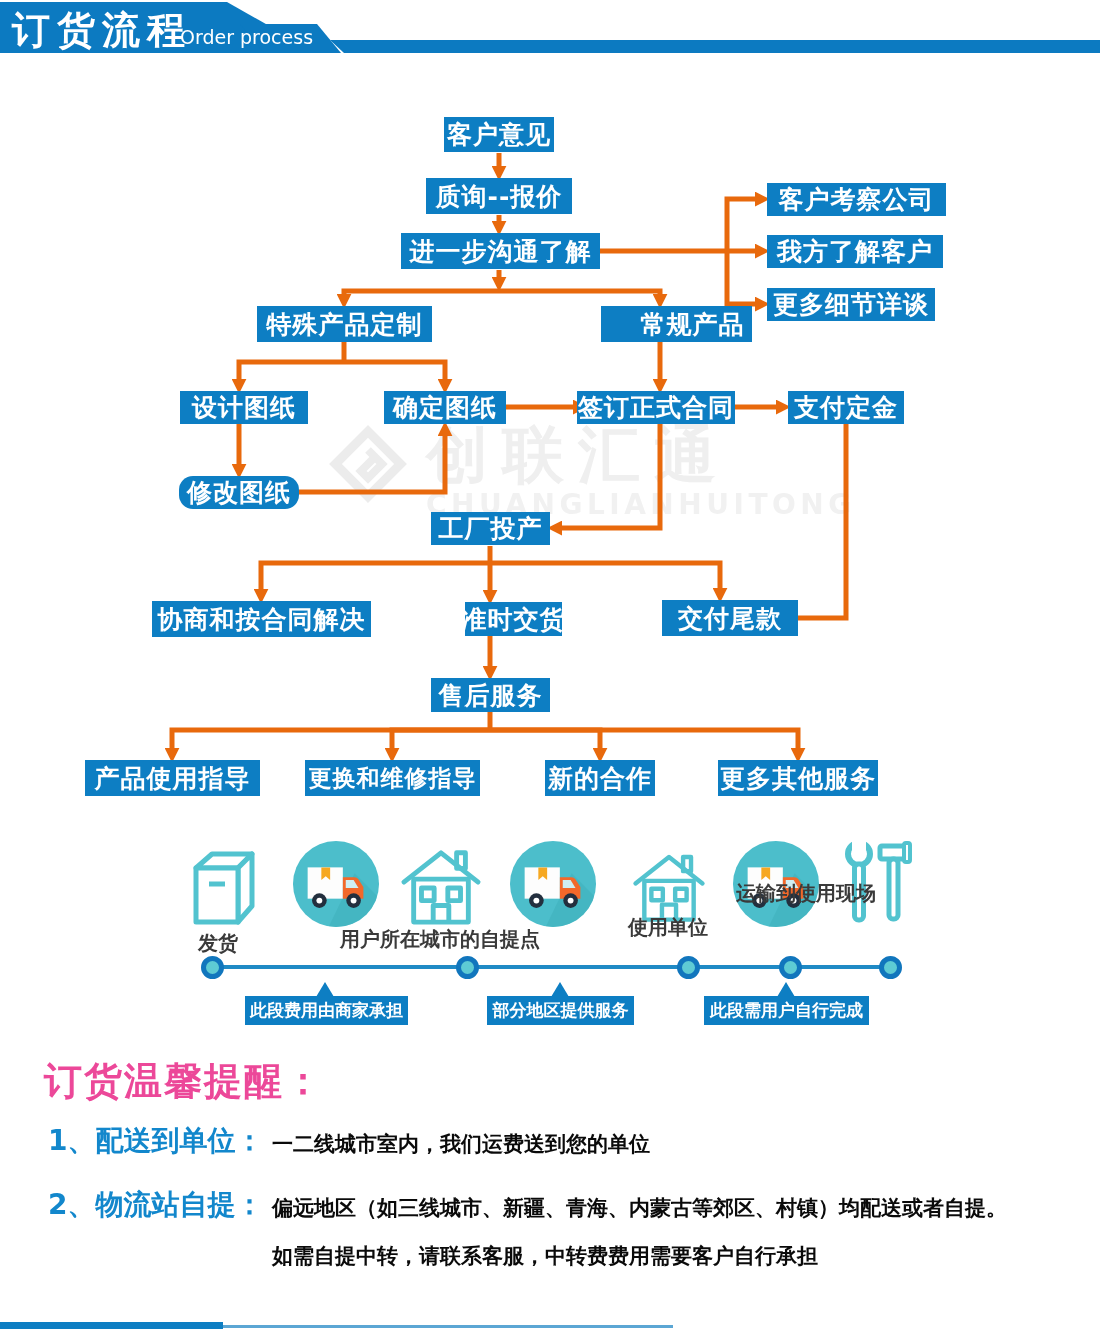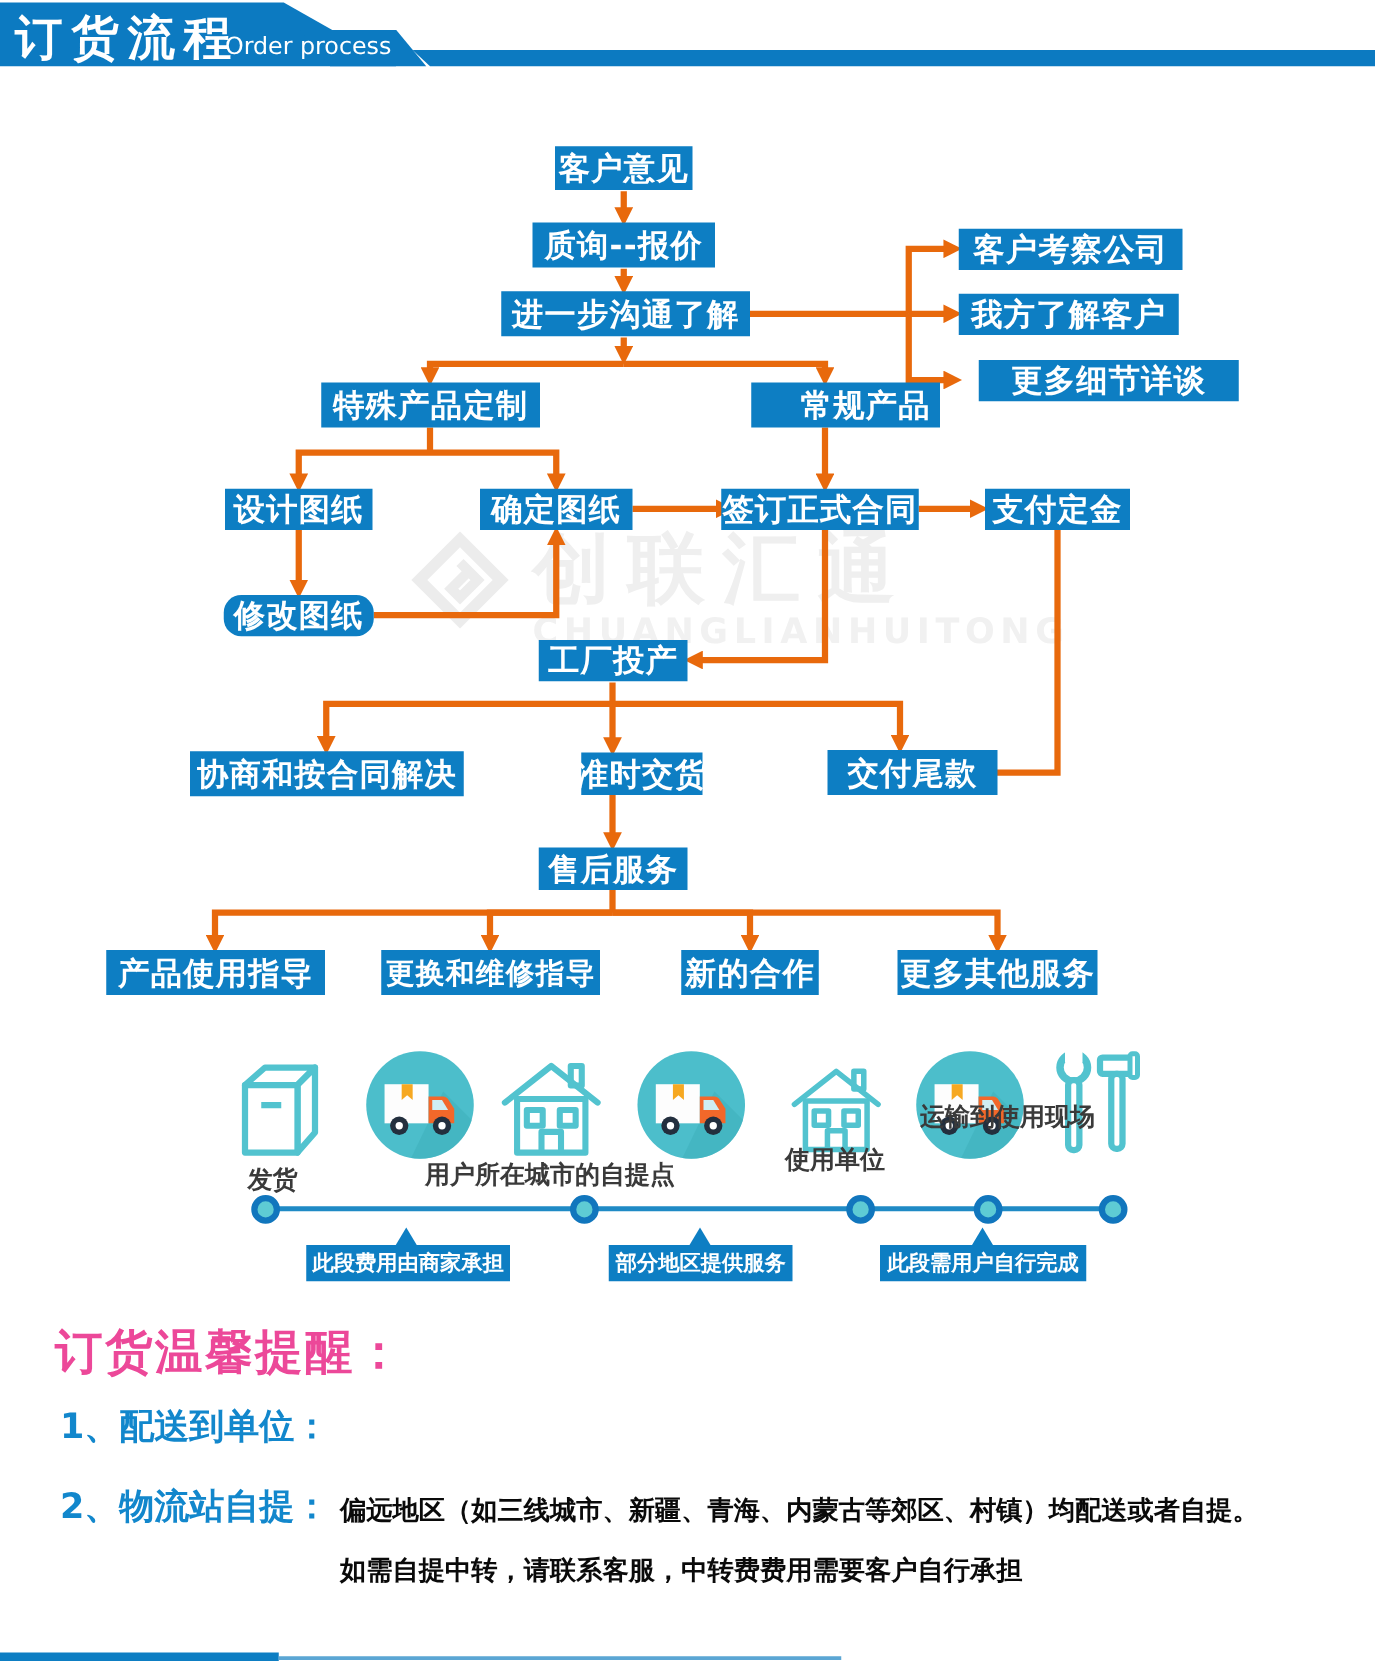--- a/index.html
+++ b/index.html
@@ -99,24 +99,24 @@
       <path d="M490 730 H600 V754" marker-end="url(#ah)"></path>
       <path d="M490 730 H798 V754" marker-end="url(#ah)"></path>
     </g>
   </svg>
 
   <div class="fnode" style="left:444px;top:117px;width:110px;height:35px;">客户意见</div>
   <div class="fnode" style="left:426px;top:178px;width:146px;height:36px;">质询--报价</div>
   <div class="fnode" style="left:401px;top:233px;width:199px;height:36px;">进一步沟通了解</div>
   <div class="fnode" style="left:767px;top:183px;width:179px;height:33px;">客户考察公司</div>
   <div class="fnode" style="left:767px;top:235px;width:176px;height:33px;">我方了解客户</div>
-  <div class="fnode" style="left:767px;top:288px;width:208px;height:33px;margin-left:16px;">更多细节详谈</div>
+  <div class="fnode" style="left:767px;top:288px;width:168px;height:33px;">更多细节详谈</div>
   <div class="fnode" style="left:257px;top:306px;width:175px;height:36px;">特殊产品定制</div>
   <div class="fnode" style="left:601px;top:306px;width:119px;height:36px;padding-left:32px;">常规产品</div>
-  <div class="fnode" style="left:180px;top:391px;width:118px;height:33px;">设计图纸</div>
+  <div class="fnode" style="left:180px;top:391px;width:128px;height:33px;">设计图纸</div>
   <div class="fnode" style="left:384px;top:391px;width:122px;height:33px;">确定图纸</div>
   <div class="fnode" style="left:577px;top:391px;width:158px;height:33px;">签订正式合同</div>
   <div class="fnode" style="left:788px;top:391px;width:116px;height:33px;">支付定金</div>
   <div class="fnode" style="left:179px;top:476px;width:120px;height:33px;border-radius:14px;">修改图纸</div>
   <div class="fnode" style="left:431px;top:512px;width:119px;height:33px;">工厂投产</div>
   <div class="fnode" style="left:152px;top:601px;width:219px;height:36px;">协商和按合同解决</div>
   <div class="fnode" style="left:431px;top:602px;width:97px;height:34px;margin-left:34px;">准时交货</div>
   <div class="fnode" style="left:662px;top:600px;width:136px;height:36px;">交付尾款</div>
   <div class="fnode" style="left:431px;top:678px;width:119px;height:34px;">售后服务</div>
   <div class="fnode" style="left:85px;top:760px;width:175px;height:36px;">产品使用指导</div>
@@ -243,20 +243,21 @@
   <div class="tri" style="left:777px;"></div>
   <div class="callout" style="left:245px;width:163px;">此段费用由商家承担</div>
   <div class="callout" style="left:487px;width:147px;">部分地区提供服务</div>
   <div class="callout" style="left:704px;width:165px;">此段需用户自行完成</div>
 
   <div class="rem-title">订货温馨提醒：</div>
 
   <div class="rem-label" style="left:48px;top:1122px;">
     <span>1、</span><span>配送到单位：</span>
   </div>
+  <div class="rem-text" style="left:272px;top:1130px;">一二线城市室内，我们运费送到您的单位</div>
 
   <div class="rem-label" style="left:48px;top:1186px;">
     <span>2、</span><span>物流站自提：</span>
   </div>
   <div class="rem-text" style="left:272px;top:1194px;">偏远地区（如三线城市、新疆、青海、内蒙古等郊区、村镇）均配送或者自提。</div>
   <div class="rem-text" style="left:272px;top:1242px;">如需自提中转，请联系客服，中转费费用需要客户自行承担</div>
 
   <div class="bot-bar"></div>
   <div class="bot-line"></div>
 

